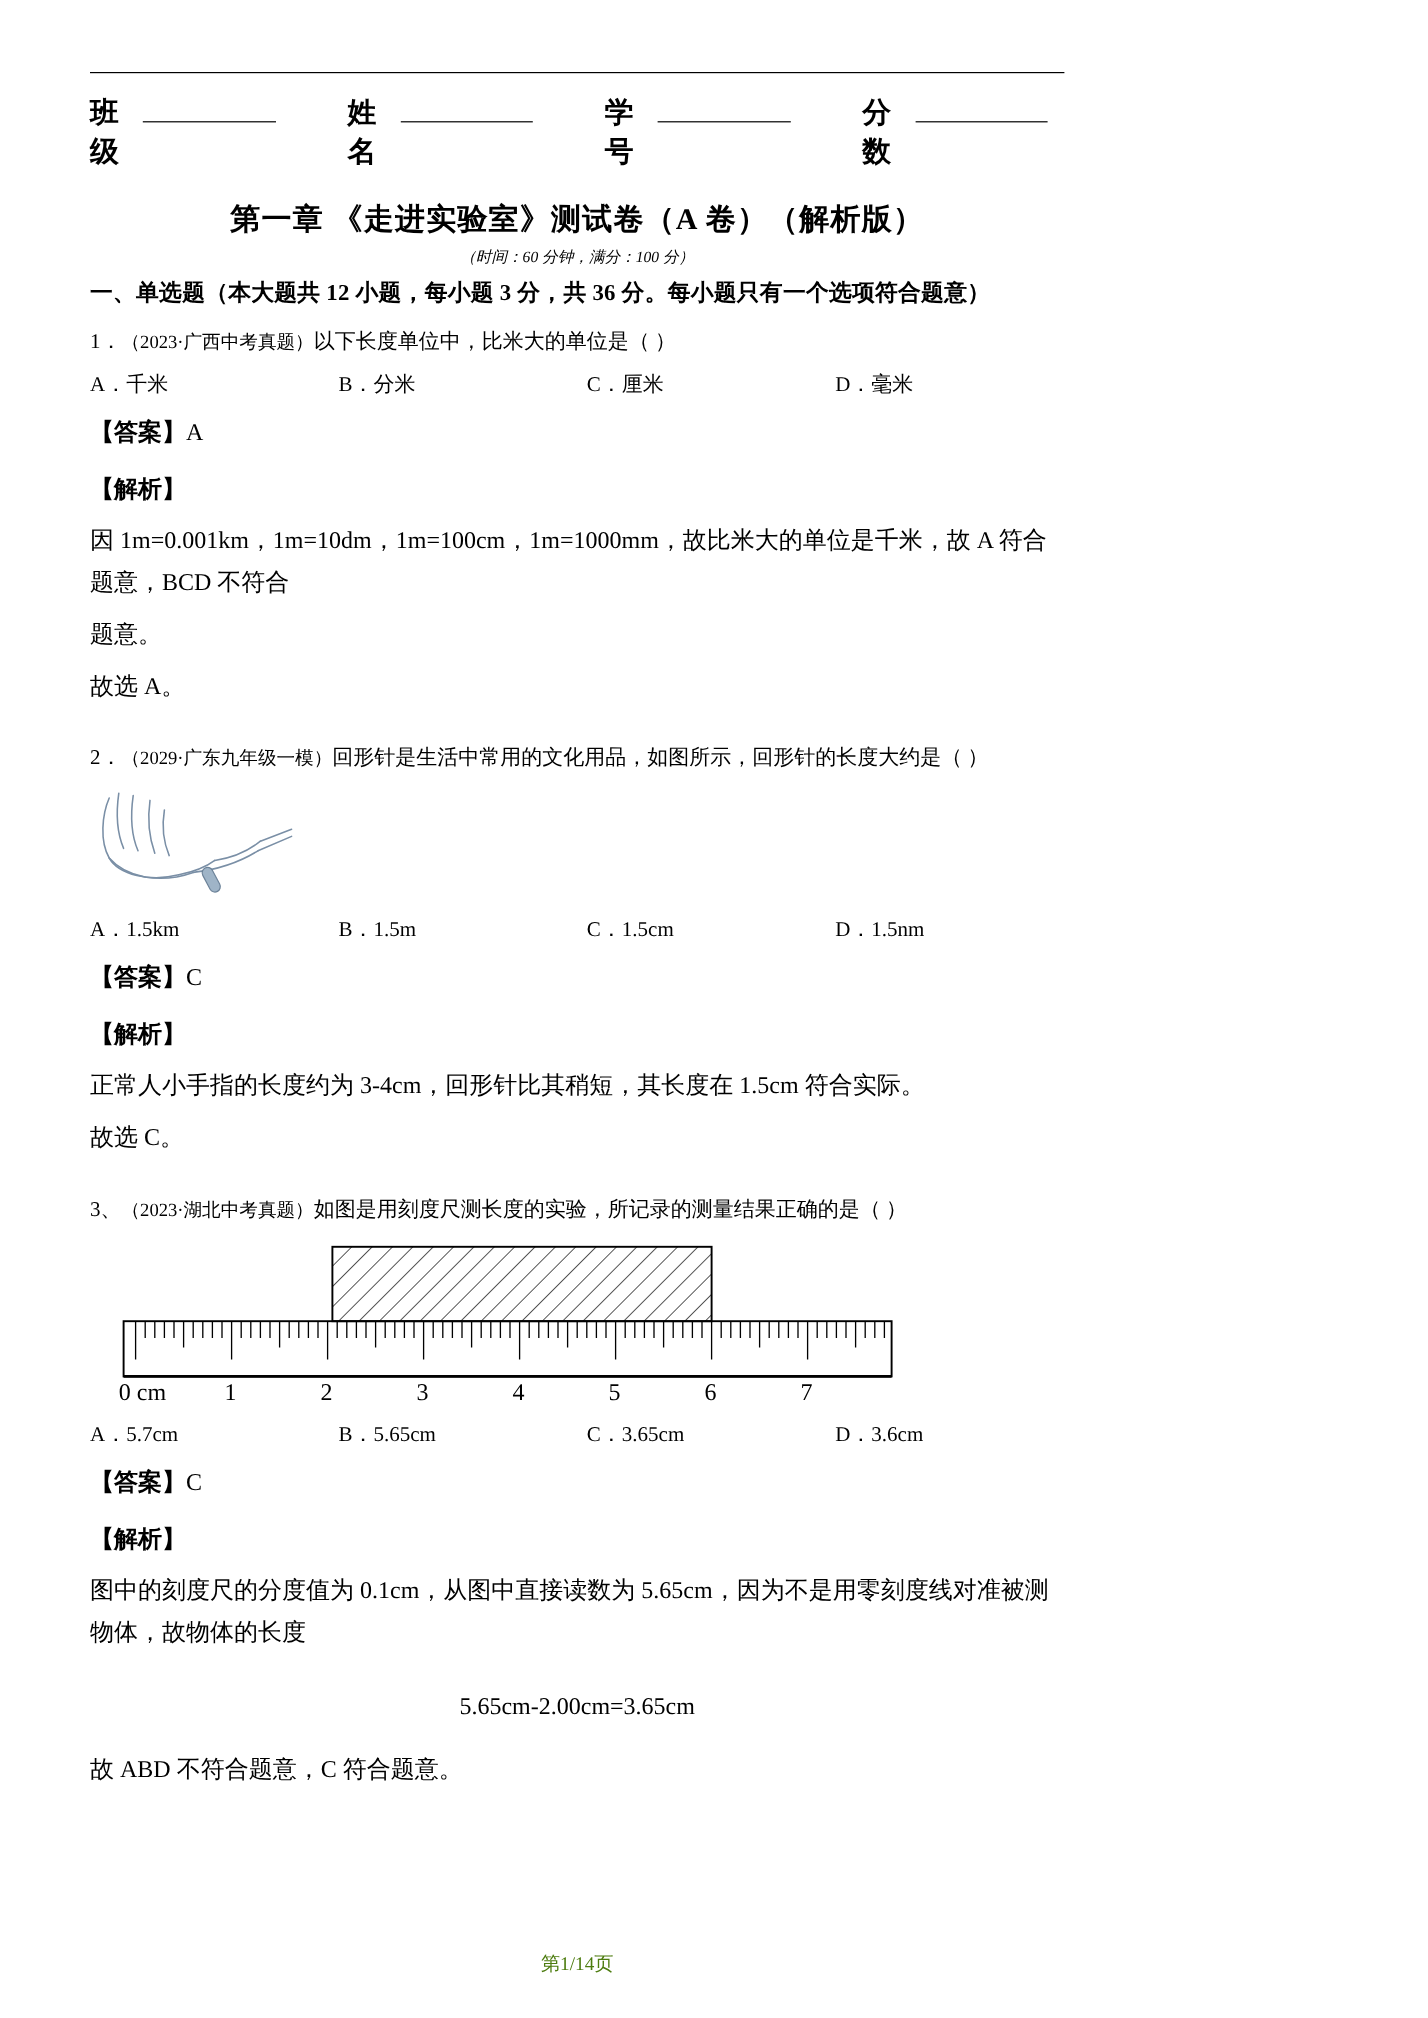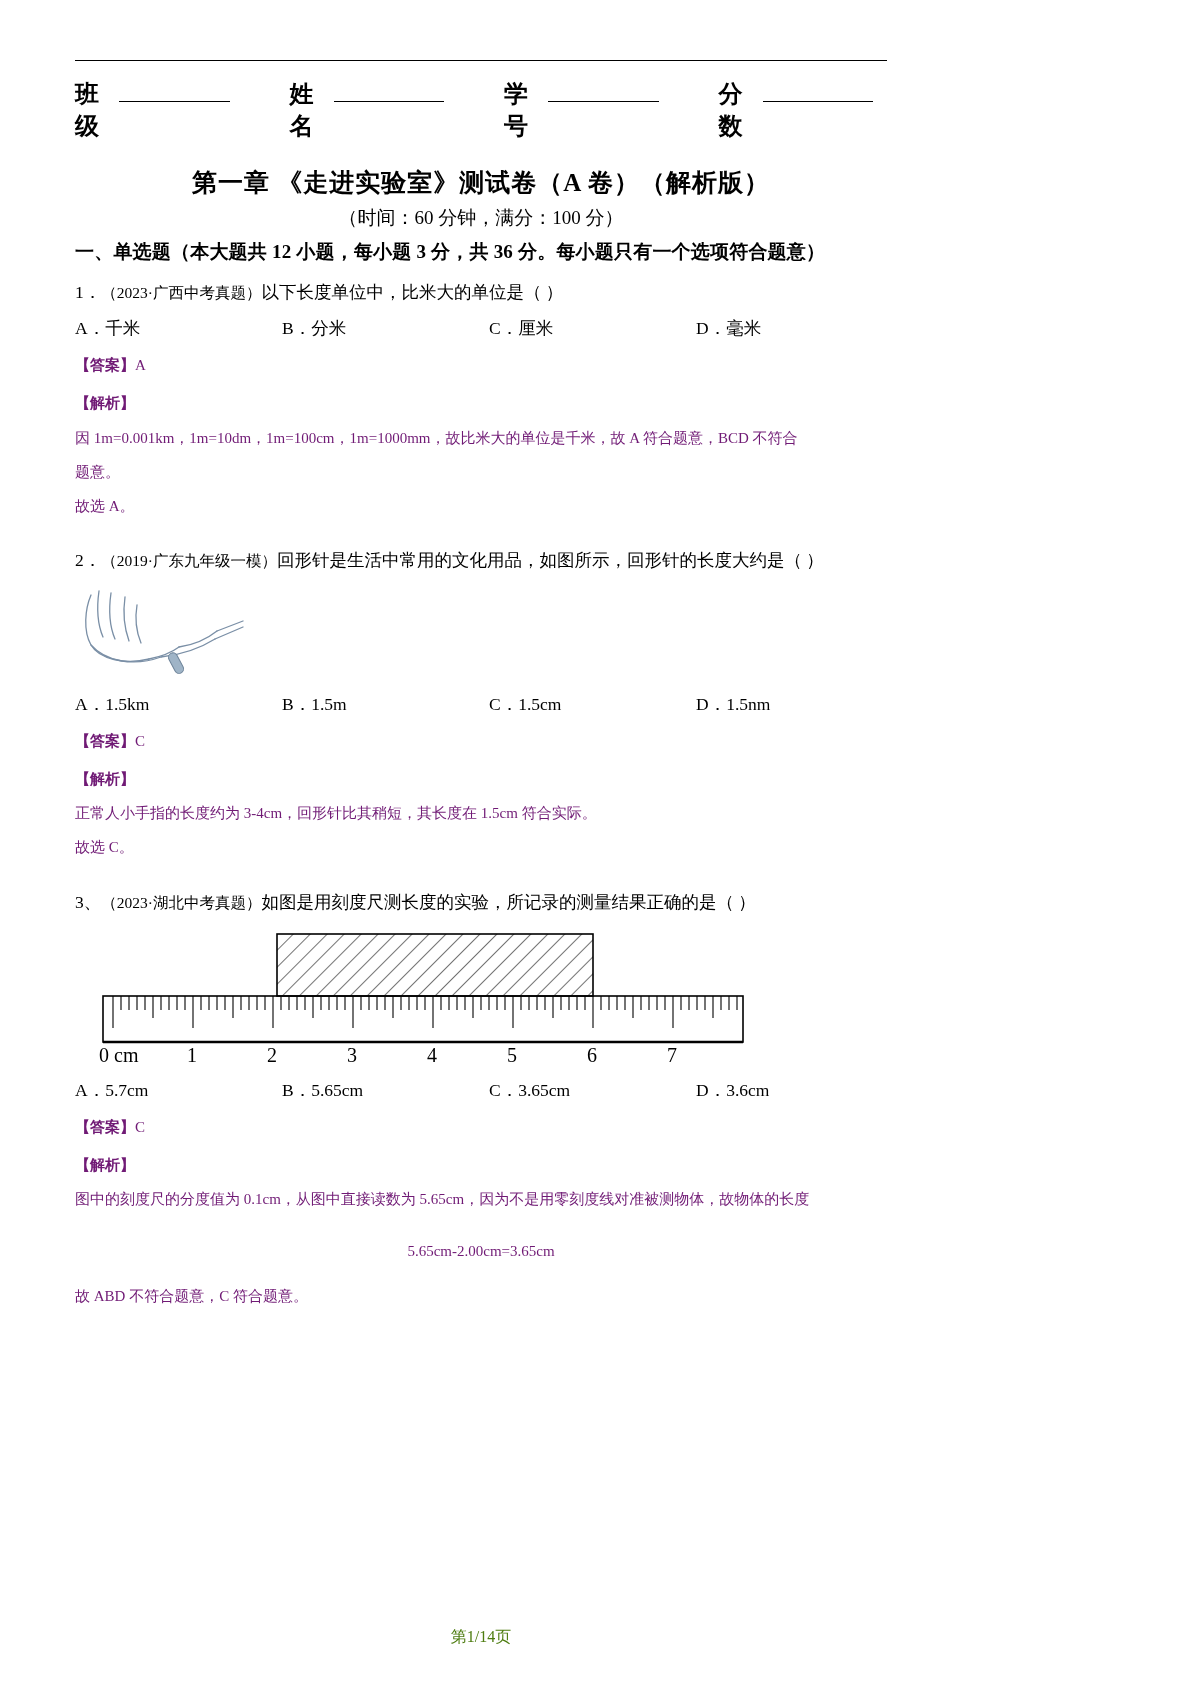--- a/index.html
+++ b/index.html
@@ -57,22 +57,23 @@
 
   h1.doc-title {
     text-align: center;
     font-size: 25px;
     font-weight: bold;
     margin: 24px 0 6px 0;
     letter-spacing: 1px;
   }
   .subtitle {
     text-align: center;
-    font-size: 19px;
+    font-size: 13px;
     margin: 0 0 8px 0;
+    font-style: italic;
   }
   .section-head {
     font-size: 19px;
     font-weight: bold;
     margin: 8px 0 14px 0;
     letter-spacing: 0.2px;
   }
 
   .q-stem {
     font-size: 17.5px;
@@ -85,22 +86,22 @@
     display: flex;
     font-size: 17.5px;
     margin: 6px 0 12px 0;
   }
   .options .opt {
     width: 207px;
     flex: 0 0 207px;
   }
 
   .ans, .sol-label, .sol, .sol-final {
-    color: #701a75;
-    font-size: 15px;
+    color: #000000;
+    font-size: 20px;
     line-height: 1.75;
   }
   .ans { margin: 12px 0 6px 0; }
   .ans .brk { font-weight: bold; }
   .sol-label { margin: 12px 0 6px 0; font-weight: bold; }
   .sol { margin: 8px 0 6px 0; }
   .sol-center { text-align: center; margin: 26px 0 18px 0; }
   .sol-final { margin: 8px 0 4px 0; }
 
   .figure { margin: 12px 0 10px 0; }
@@ -162,21 +163,21 @@
         <span class="brk">【答案】</span><span>A</span>
       </div>
       <div class="sol-label">【解析】</div>
       <div class="sol">因 1m=0.001km，1m=10dm，1m=100cm，1m=1000mm，故比米大的单位是千米，故 A 符合题意，BCD 不符合</div>
       <div class="sol">题意。</div>
       <div class="sol-final">故选 A。</div>
     </div>
 
     <div>
       <div class="q-stem" style="margin-top:28px;">
-        <span>2．</span><span class="src">（2019·广东九年级一模）</span><span>回形针是生活中常用的文化用品，如图所示，回形针的长度大约是（      ）</span>
+        <span>2．</span><span class="src">（2029·广东九年级一模）</span><span>回形针是生活中常用的文化用品，如图所示，回形针的长度大约是（      ）</span>
       </div>
 
       <div class="figure">
         <svg width="200" height="95" viewBox="0 0 200 95" aria-hidden="true">
           <g fill="none" stroke="#7a8fa6" stroke-width="1.3" stroke-linecap="round">
             <path d="M16 8 C10 22, 8 44, 16 58 C24 72, 50 78, 74 72"></path>
             <path d="M24 4 C22 18, 22 36, 28 50"></path>
             <path d="M36 6 C34 20, 34 38, 40 52"></path>
             <path d="M50 10 C48 24, 49 40, 54 54"></path>
             <path d="M62 18 C60 30, 61 44, 66 56"></path>

